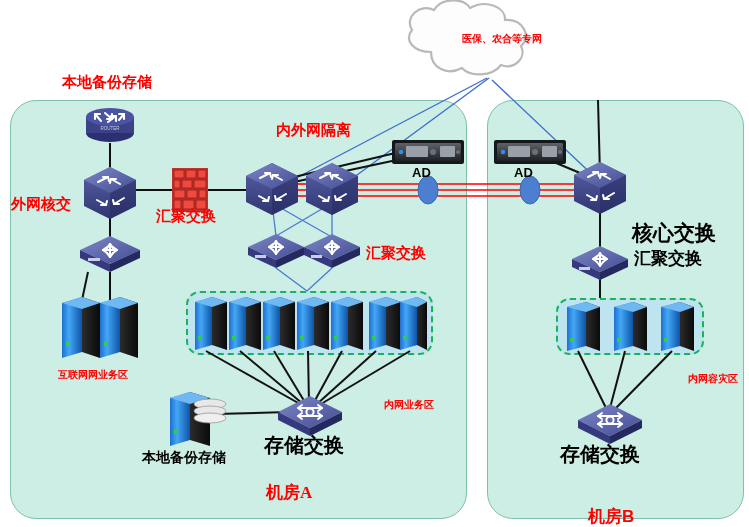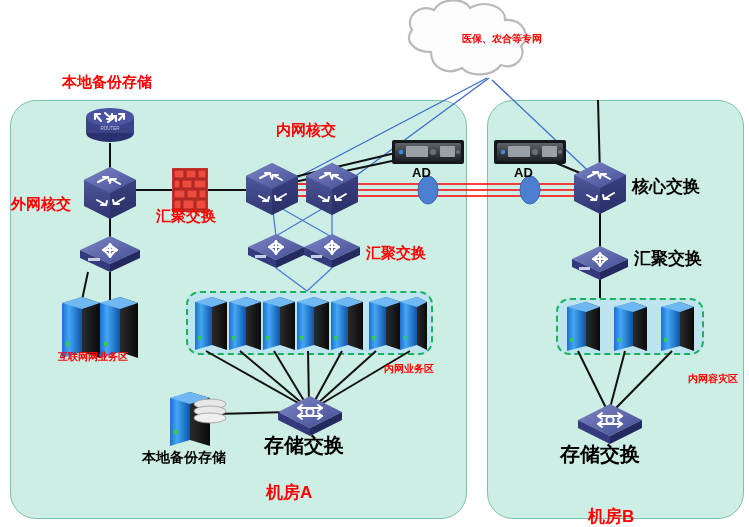--- a/index.html
+++ b/index.html
@@ -14,21 +14,21 @@
   #icons{z-index:5;}
   .lab{position:absolute;z-index:9;white-space:nowrap;line-height:1;
        font-weight:bold;font-family:"Liberation Sans","DejaVu Sans",sans-serif;}
   .red{color:#ff0000;}
   .blk{color:#000000;}
   .f13{font-size:14px;}
   .f14{font-size:10px;margin-left:32px;}
   .f15{font-size:15px;}
   .f17{font-size:17px;}
   .f18{font-size:13px;}
-  .f19{font-size:17px;}
+  .f19{font-size:21px;margin-top:44px;}
   .f20{font-size:20px;text-align:center;}
   .dashbox{position:absolute;border:2px dashed #19b45a;border-radius:14px;
            background:#bde4ef;z-index:2;}
 </style>
 </head>
 <body>
 
 <div id="stage">
 
   <div class="room" id="roomA"></div>
@@ -431,41 +431,41 @@
   </svg>
 
   <div class="lab red f14" style="left:430px;top:34px;">医保、农合等专网</div>
 
   <div class="lab red f15" style="left:62px;top:74px;">本地备份存储</div>
 
   <div class="lab red f15" style="left:11px;top:196px;">外网核交</div>
 
   <div class="lab red f15" style="left:156px;top:208px;">汇聚交换</div>
 
-  <div class="lab red f15" style="left:276px;top:122px;">内网核交</div>
+  <div class="lab red f15" style="left:276px;top:122px;">内外网隔离</div>
 
   <div class="lab red f15" style="left:366px;top:245px;">汇聚交换</div>
 
-  <div class="lab red f14" style="left:26px;top:352px;">互联网网业务区</div>
-
-  <div class="lab red f14" style="left:352px;top:364px;text-align:center;">内网业务区</div>
+  <div class="lab red f14" style="left:26px;top:370px;">互联网网业务区</div>
+
+  <div class="lab red f14" style="left:352px;top:400px;text-align:center;">内网业务区</div>
 
   <div class="lab blk f13" style="left:142px;top:450px;font-weight:bold;">本地备份存储</div>
 
   <div class="lab blk f20" style="left:264px;top:435px;">存储交换</div>
 
   <div class="lab blk f18" style="left:412px;top:166px;">AD</div>
   <div class="lab blk f18" style="left:514px;top:166px;">AD</div>
 
 
   <div class="lab blk f19" style="left:632px;top:178px;">核心交换</div>
 
   <div class="lab blk f17" style="left:634px;top:250px;">汇聚交换</div>
 
   <div class="lab red f14" style="left:656px;top:374px;">内网容灾区</div>
 
   <div class="lab blk f20" style="left:560px;top:444px;">存储交换</div>
 
-  <div class="lab red f17" style="left:266px;top:484px;">机房A</div>
+  <div class="lab red f17" style="left:266px;top:484px;font-family:Liberation Serif, serif;">机房A</div>
 
   <div class="lab red f17" style="left:588px;top:508px;">机房B</div>
 
 </div>
 
 </body></html>

